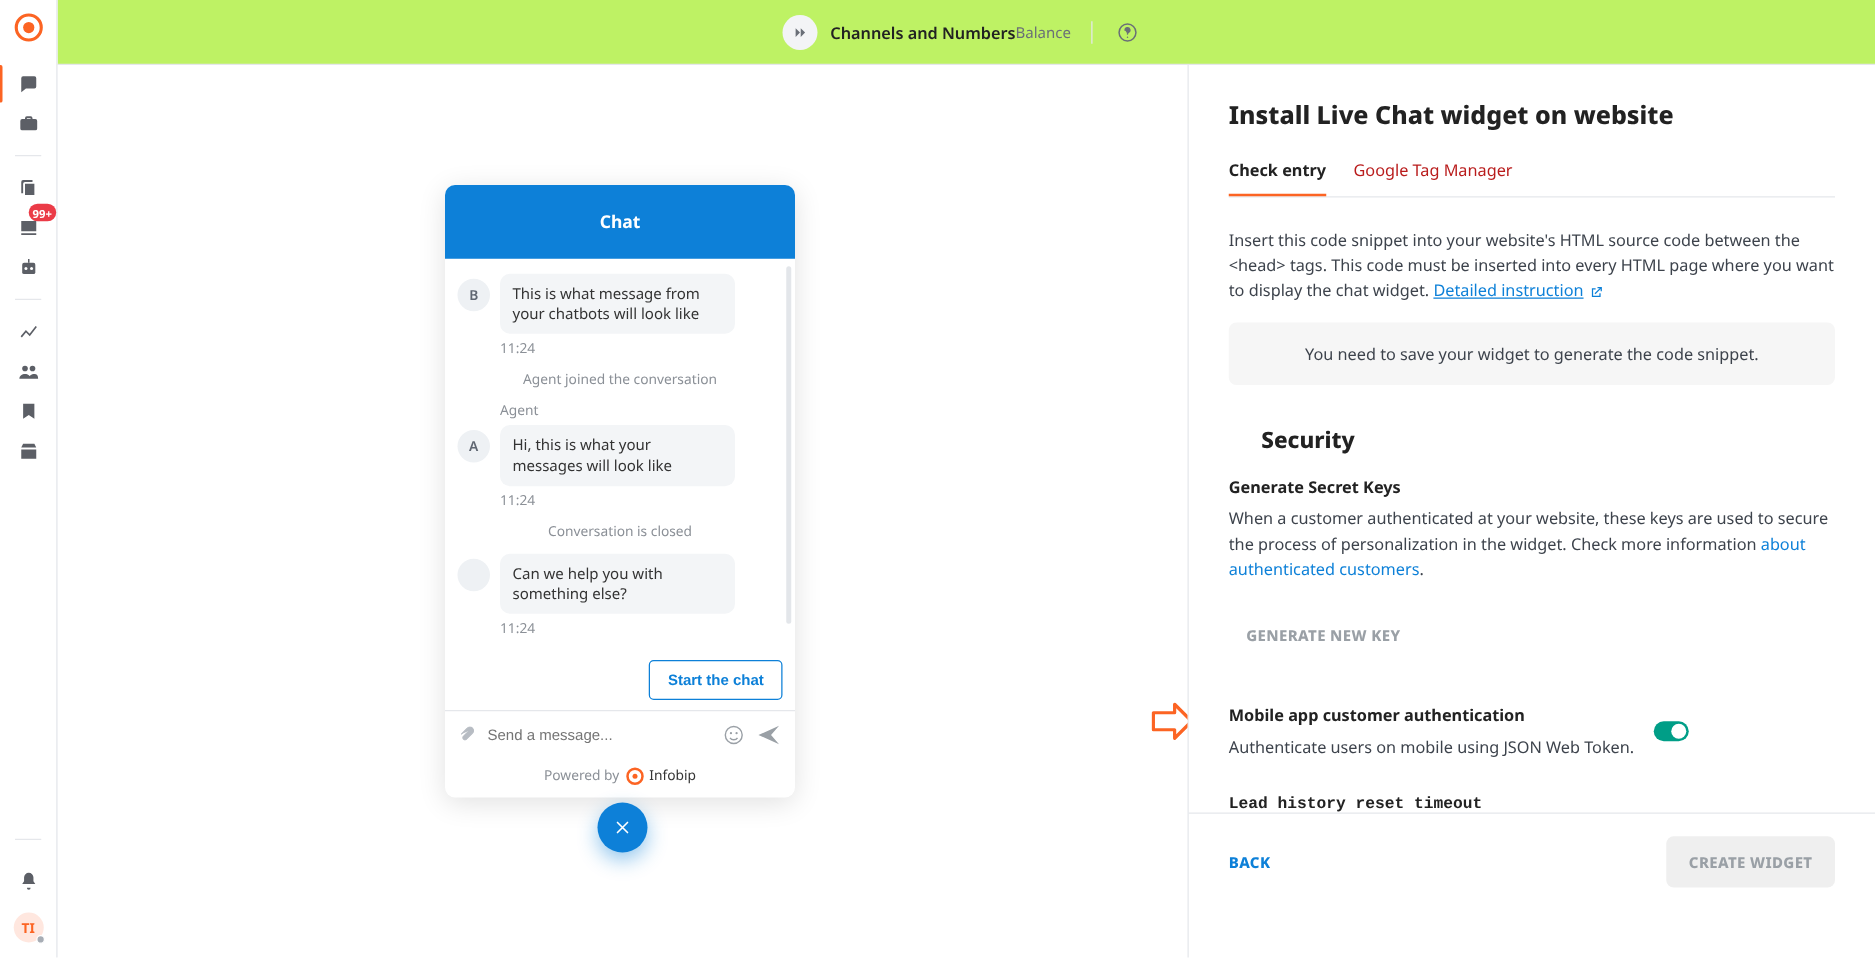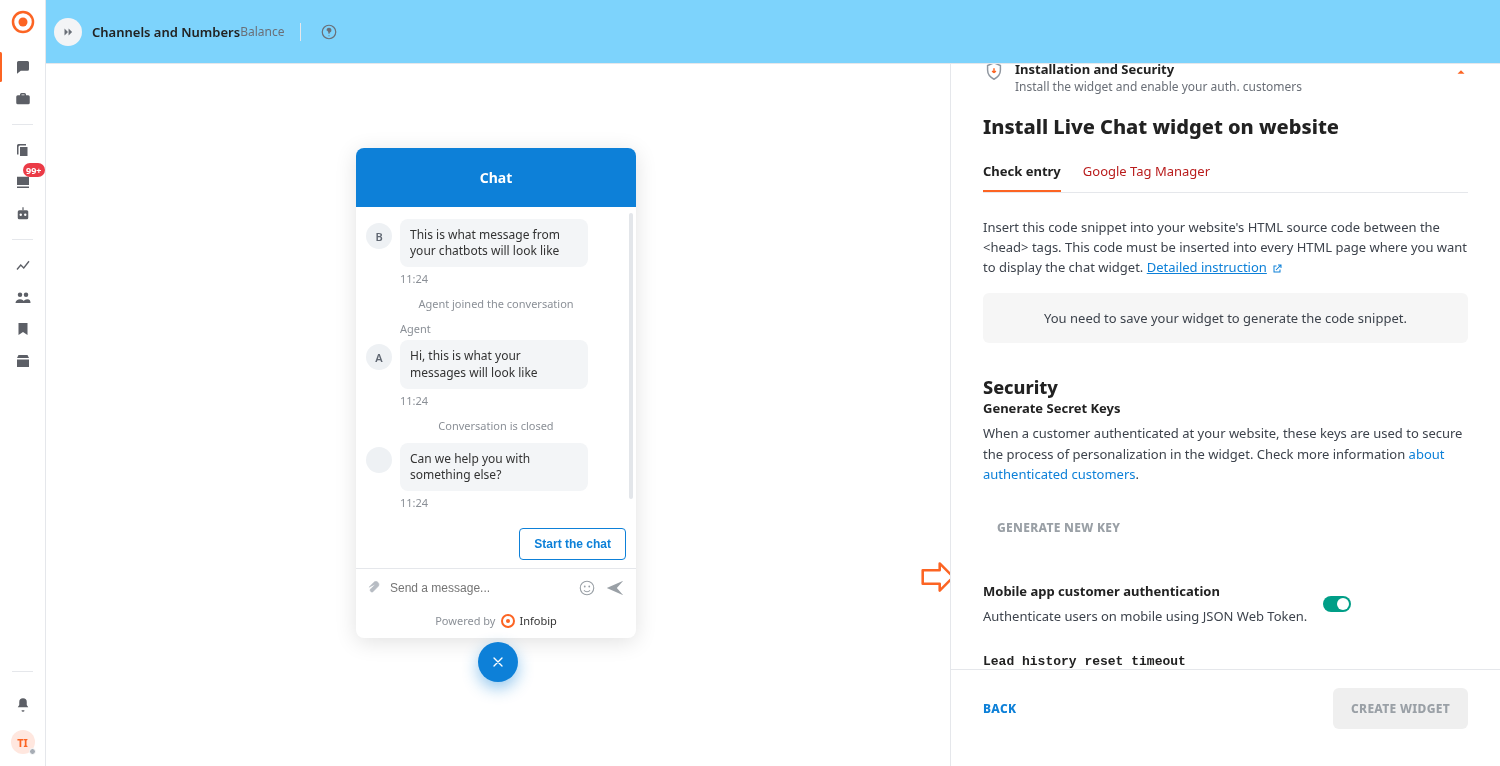--- a/index.html
+++ b/index.html
@@ -60,24 +60,24 @@
   }
   .side-bottom { margin-top:auto; padding-bottom: 12px; display:flex; flex-direction:column; align-items:center; gap:10px;text-align:right; }
   .avatar-small {
     width: 24px; height: 24px; border-radius:50%; background:#ffe7df; color: var(--orange);
     font-size:11px; font-weight:700; display:flex; align-items:center; justify-content:center; position:relative;
   }
   .avatar-dot { position:absolute; right:-1px; bottom:-1px; width:7px; height:7px; border-radius:50%; background:#a7adb5; border:1px solid #fff; }
 
   
   .topbar {
-    position: fixed; left: var(--side-w); right: 0; top: 0; height: 64px;
-    display:flex; align-items:center; justify-content:flex-start;
+    position: fixed; left: var(--side-w); right: 0; top: 0; height: 52px;
+    display:flex; align-items:center; justify-content:center;
     border-bottom: 1px solid var(--border);
-    background: #7dd3fc; z-index: 40;
+    background: #bef264; z-index: 40;
     padding: 0 14px 0 8px;
   }
   .top-left { display:flex; align-items:center; gap:10px; }
   .expand-btn {
     width: 28px; height: 28px; border-radius:50%; background:#f3f4f6; display:flex; align-items:center; justify-content:center; cursor:pointer;
   }
   .page-title { font-size: 13px; font-weight: 600; }
   .top-right { display:flex; align-items:center; gap:16px; color:#6a6f77; }
   .balance-label { font-size:12px; }
   .vr { width:1px; height:18px; background: var(--border); }
@@ -147,22 +147,22 @@
   .tabs { display:flex; gap:22px; border-bottom:1px solid var(--border); }
   .tab { padding:10px 0; font-size:13px; color:#b91c1c; cursor:pointer; border-bottom:2px solid transparent; }
   .tab.active { color:#222; font-weight:700; border-bottom-color: var(--orange); }
   .para { font-size:13px; color:#3d434c; line-height:1.55; }
   .mt-24 { margin-top:24px; }
   .link { color: var(--blue); text-decoration: underline; cursor:pointer; }
   .ext-icon { width:12px; height:12px; display:inline-block; vertical-align:middle; margin-left:4px; }
   .note-box {
     background: var(--panel-bg); border-radius:6px; padding:16px; text-align:center; font-size:13px; color:#3d434c; margin-top:16px;
   }
-  .h2 { font-size:18px; font-weight:800; margin-top:32px; }
-  .h3 { font-size:13px; font-weight:700; margin-top:0; }
+  .h2 { font-size:18px; font-weight:800; margin-top:32px;margin-left:26px; }
+  .h3 { font-size:13px; font-weight:700; margin-top:16px; }
   .btn-ghost-disabled {
     display:inline-block; padding:10px 14px; border-radius:6px; background:#fff; color: var(--btn-disabled-text);
     font-size:12px; font-weight:800; letter-spacing:0.3px; margin-top:12px; cursor:not-allowed;
   }
   .row-toggle { display:flex; align-items:center; justify-content:flex-start; margin-top:20px; gap:16px; }
   .toggle {
     width:28px; height:16px; border-radius:999px; background: var(--teal); position:relative; cursor:pointer; flex:0 0 auto;
   }
   .toggle .knob { position:absolute; right:2px; top:2px; width:12px; height:12px; background:#fff; border-radius:50%; }
 
@@ -343,35 +343,20 @@
         </svg>
     </div>
 
     <svg class="pointer-arrow" viewBox="0 0 40 40">
       <path d="M2 12 H22 V4 L38 20 L22 36 V28 H2 Z" fill="none" stroke="#fc6423" stroke-width="3" stroke-linejoin="round"></path>
     </svg>
   </section>
 
   <aside class="panel">
     <div class="panel-body">
-      <div class="section-head">
-        <svg class="shield" viewBox="0 0 24 24">
-            <path fill="none" stroke="currentColor" stroke-width="1.6" d="M12 3l7 3v5c0 5-3 8-7 10-4-2-7-5-7-10V6z"></path>
-            <path stroke="#fc6423" stroke-width="1.6" fill="none" d="M12 9v5m0 0l-2-2m2 2l2-2"></path>
-          </svg>
-        <div>
-          <div class="st">Installation and Security</div>
-          <div class="ss">Install the widget and enable your auth. customers</div>
-        </div>
-        <div class="section-toggle">
-          <svg width="14" height="14" viewBox="0 0 24 24">
-              <path fill="currentColor" d="M6 15l6-6 6 6z"></path>
-            </svg>
-        </div>
-      </div>
 
       <div class="h1">Install Live Chat widget on website</div>
 
       <div class="tabs">
         <div class="tab active">Check entry</div>
         <div class="tab">Google Tag Manager</div>
       </div>
 
       <p class="para mt-24">
         <span>Insert this code snippet into your website's HTML source code between the &lt;head&gt; tags. This code must be inserted into every HTML page where you want to display the chat widget.</span>

